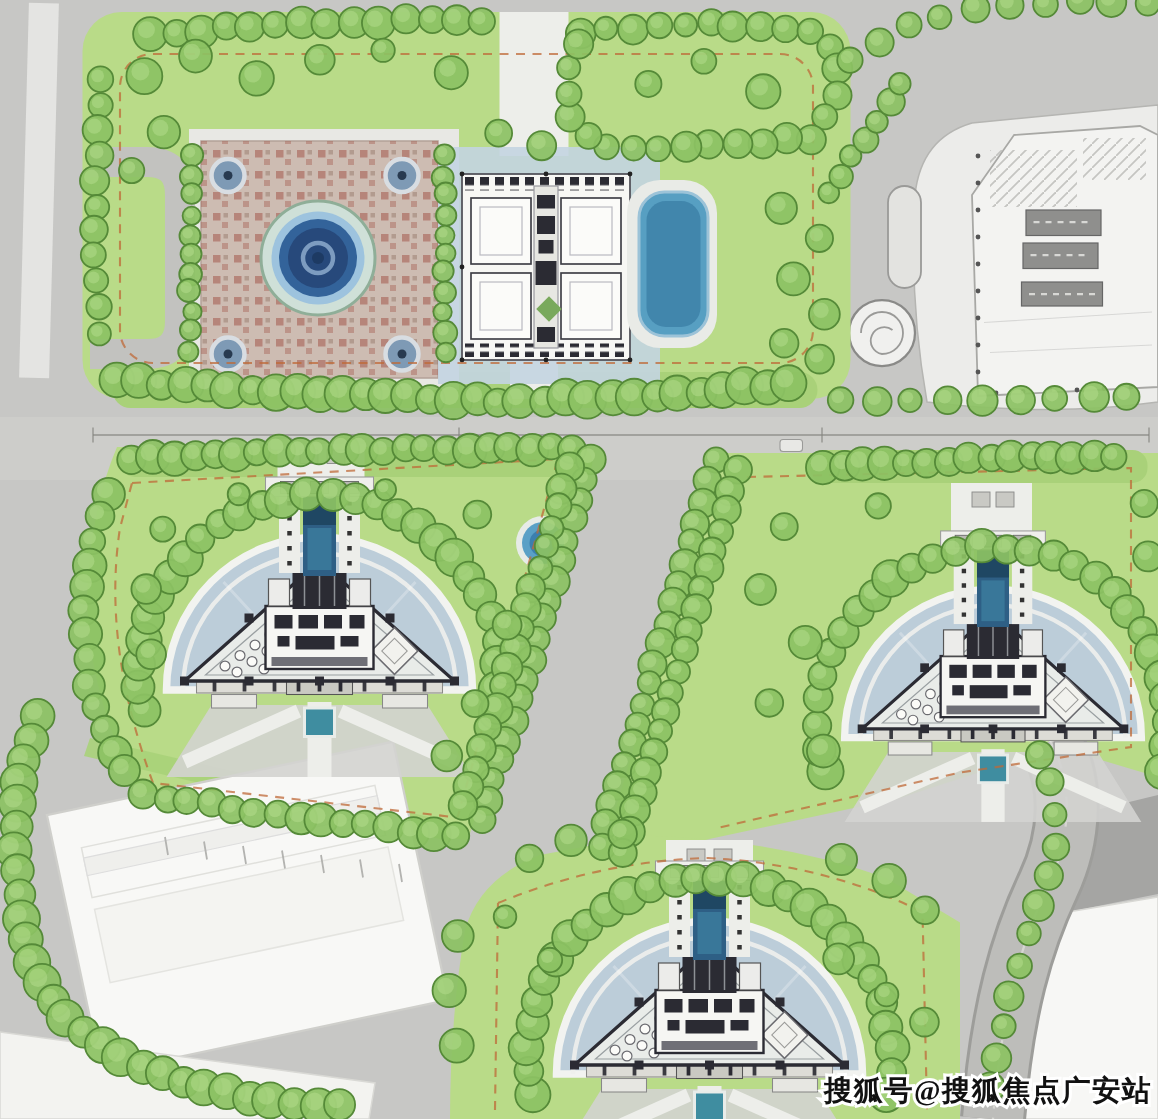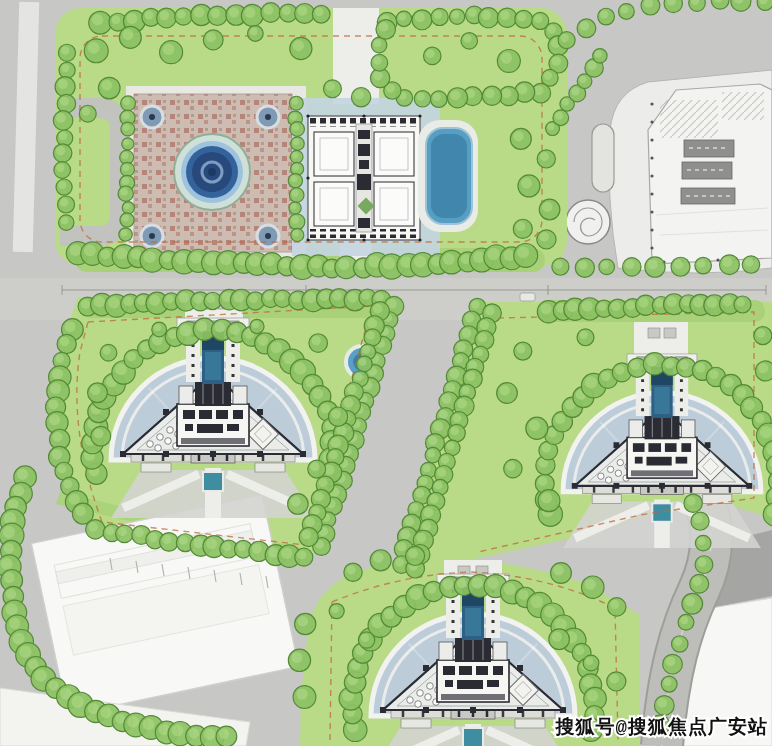--- a/index.html
+++ b/index.html
@@ -1,17 +1,17 @@
 <!DOCTYPE html>
 <html style="--road-gray: #c7c7c5; --road-light: #d3d3d0; --path-white: #edeeea; --lawn: #b9db88; --lawn-light: #cfe8a6; --hedge: #a9d179; --tree-fill: #8cc263; --tree-stroke: #558a38; --tree-light: #b5de8e; --paving-blue: #bccdd9; --pool-blue: #579fc2; --pool-dark: #2e5f85; --pool-teal: #3f8da0; --plaza-pink: #cdbcb2; --pattern-red: #a3584c; --bldg-dark: #2b2b33; --bldg-white: #f7f7f4; --site-white: #ececea; --tower-core: #8f8f8d; --fireline: #bf6a38; --dim-line: #85857f; --watermark-fill: #111111; --watermark-stroke: #ffffff;"><head>
 <meta charset="utf-8">
 <style>
   html,body{margin:0;padding:0;background:#888;}
   .stage{position:relative;width:772px;height:746px;overflow:hidden;background:var(--road-gray,#c7c7c5);
-         font-family:Liberation Mono, monospace;}
+         font-family:Liberation Serif, serif;}
   svg{display:block}
   .lawn{fill:var(--lawn)}
   .lawn-hedge{fill:var(--hedge)}
   .pathw{fill:var(--path-white)}
   .tree{fill:var(--tree-fill);stroke:var(--tree-stroke);stroke-width:1.2;fill-opacity:.93}
   .tree-hi{fill:var(--tree-light);opacity:.5;stroke:none}
   .fireline{fill:none;stroke:var(--fireline);stroke-width:1.4;stroke-dasharray:6 5;opacity:.75}
   .dim{stroke:var(--dim-line);stroke-width:.9;opacity:.8}
   .watermark{font-size:19px;font-weight:bold;fill:var(--watermark-fill);stroke:var(--watermark-stroke);
              stroke-width:4px;paint-order:stroke;letter-spacing:1px}

